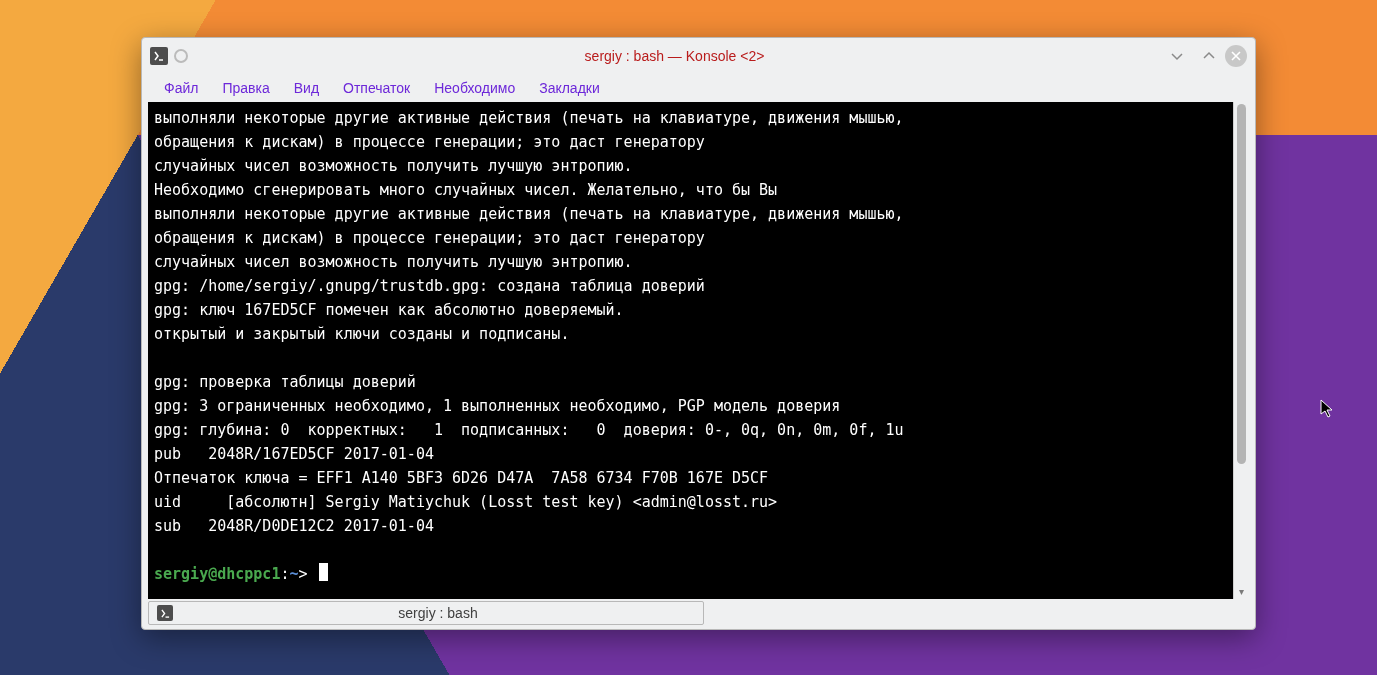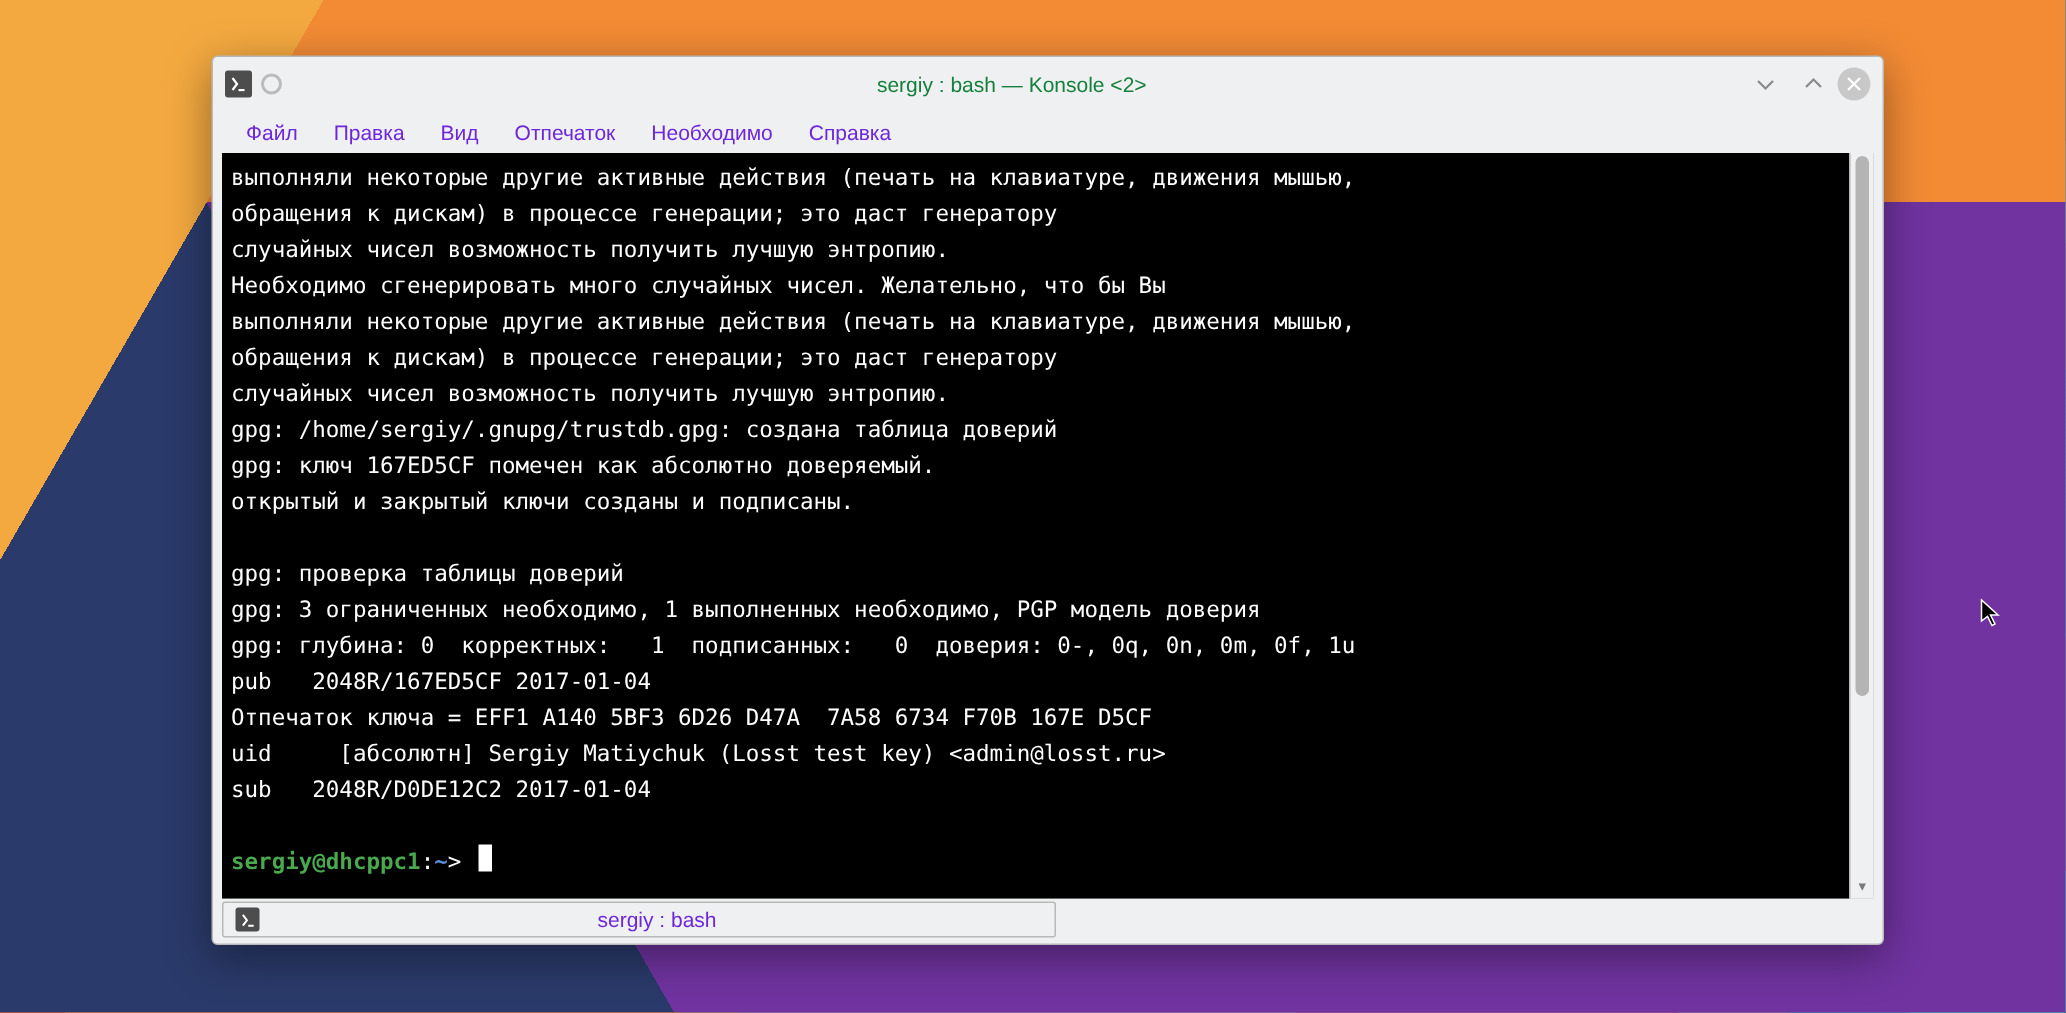--- a/index.html
+++ b/index.html
@@ -30,21 +30,21 @@
   border-radius: 4px;
   box-shadow: 0 8px 30px rgba(0,0,0,0.4);
   display: flex;
   flex-direction: column;
 }
 .titlebar {
   height: 36px;
   display: flex;
   align-items: center;
   padding: 0 8px;
-  color: #15803d;
+  color: #b91c1c;
   font-size: 14px;
   gap: 6px;
 }
 .titlebar .app-icon {
   width: 18px; height: 18px;
   background: #4d4d4d;
   display: flex; align-items: center; justify-content: center;
   border-radius: 2px;
 }
 .titlebar .app-icon svg { width: 10px; height: 10px; }
@@ -65,21 +65,21 @@
   align-items: center;
   padding: 0 10px;
   gap: 0;
   font-size: 14px;
   color: #6d28d9;
 }
 .menubar .menu-item { padding: 4px 12px; }
 .terminal-wrap {
   flex: 1;
   display: flex;
-  background: #a3a3a3;
+  background: #404040;
   margin: 0 6px;
 }
 .terminal {
   flex: 1;
   background: #000;
   color: #fff;
   font-family: "DejaVu Sans Mono", Menlo, Consolas, monospace;
   font-size: 15px;
   line-height: 24px;
   padding: 4px 6px;
@@ -127,21 +127,21 @@
 .tab {
   width: 556px;
   border: 1px solid #b8b8b8;
   border-radius: 2px;
   background: #eff0f1;
   display: flex;
   align-items: center;
   padding: 0 8px;
   gap: 8px;
   font-size: 14px;
-  color: #6d28d9;
+  color: #404040;
 }
 .tab .tab-icon {
   width: 16px; height: 16px;
   background: #4d4d4d;
   display: flex; align-items: center; justify-content: center;
   border-radius: 2px;
 }
 .tab .tab-icon svg { width: 9px; height: 9px; }
 .tab .tab-label { flex: 1; text-align: center; }
 .cursor-pointer {
@@ -185,21 +185,21 @@
         </svg>
     </span>
   </div>
 
   <div class="menubar">
     <span class="menu-item">Файл</span>
     <span class="menu-item">Правка</span>
     <span class="menu-item">Вид</span>
     <span class="menu-item">Отпечаток</span>
     <span class="menu-item">Необходимо</span>
-    <span class="menu-item">Справка</span>
+    <span class="menu-item">Закладки</span>
   </div>
 
   <div class="terminal-wrap">
     <div class="terminal" id="terminal">выполняли некоторые другие активные действия (печать на клавиатуре, движения мышью,
 обращения к дискам) в процессе генерации; это даст генератору
 случайных чисел возможность получить лучшую энтропию.
 Необходимо сгенерировать много случайных чисел. Желательно, что бы Вы
 выполняли некоторые другие активные действия (печать на клавиатуре, движения мышью,
 обращения к дискам) в процессе генерации; это даст генератору
 случайных чисел возможность получить лучшую энтропию.

